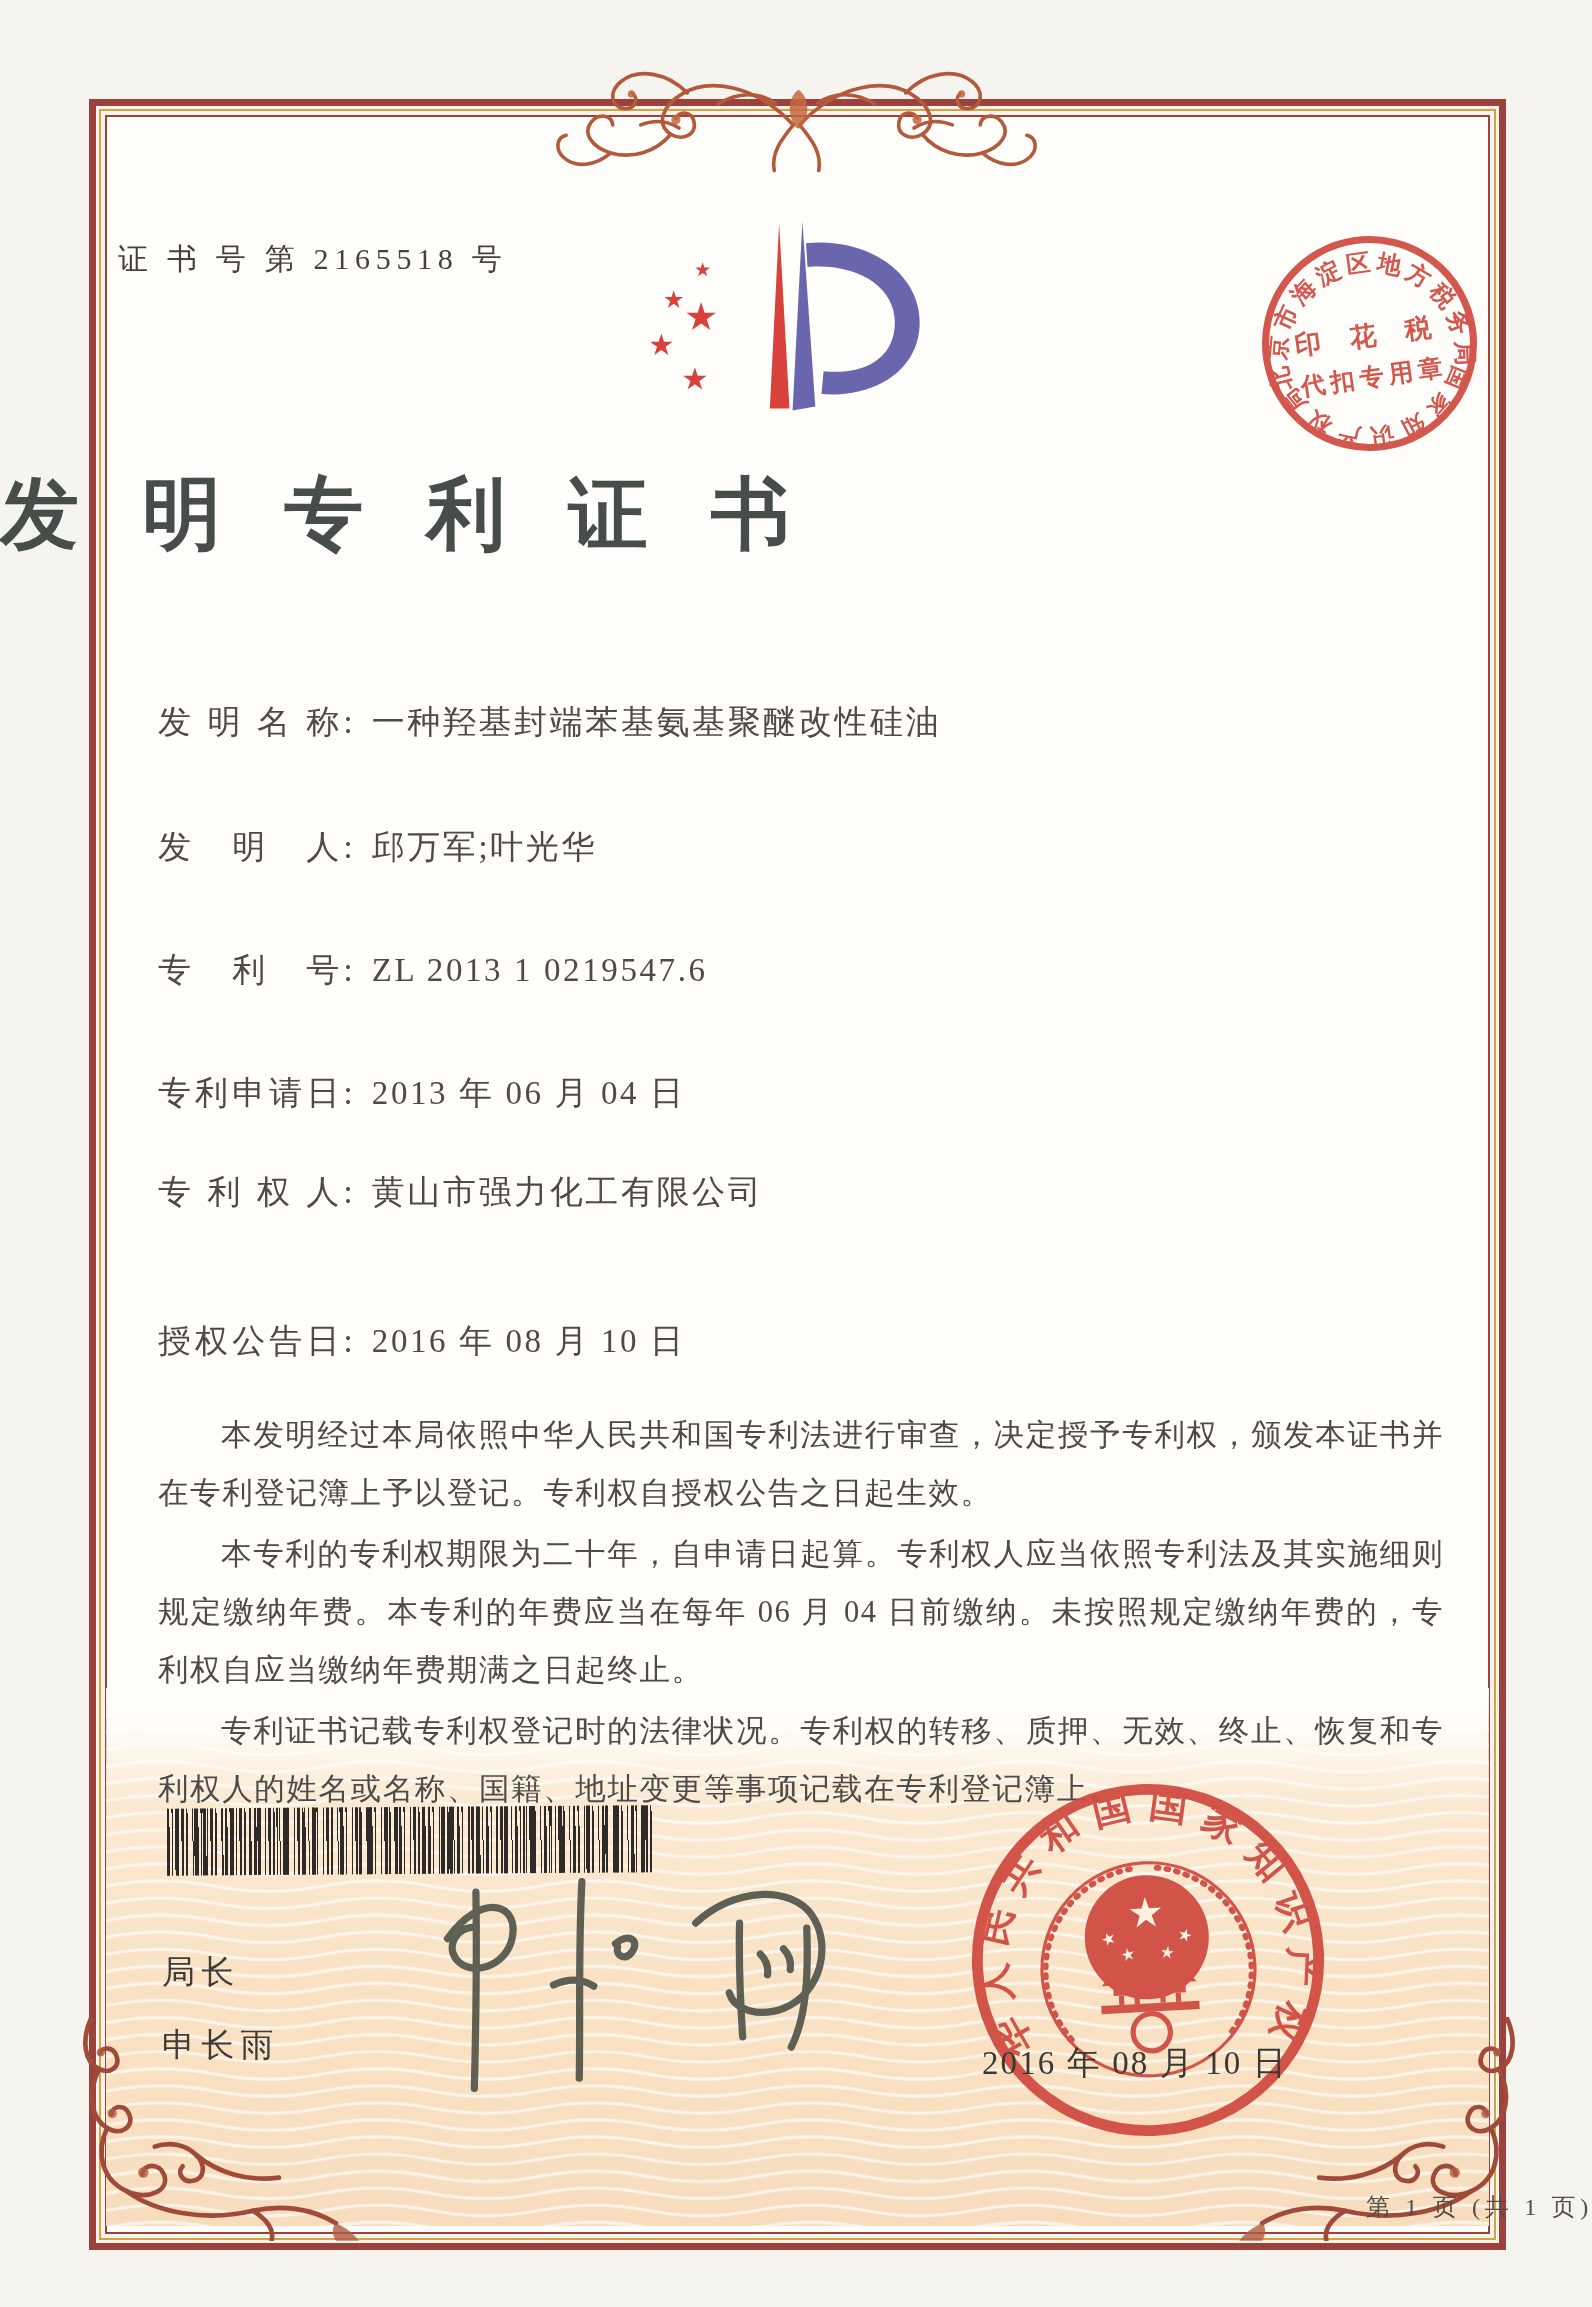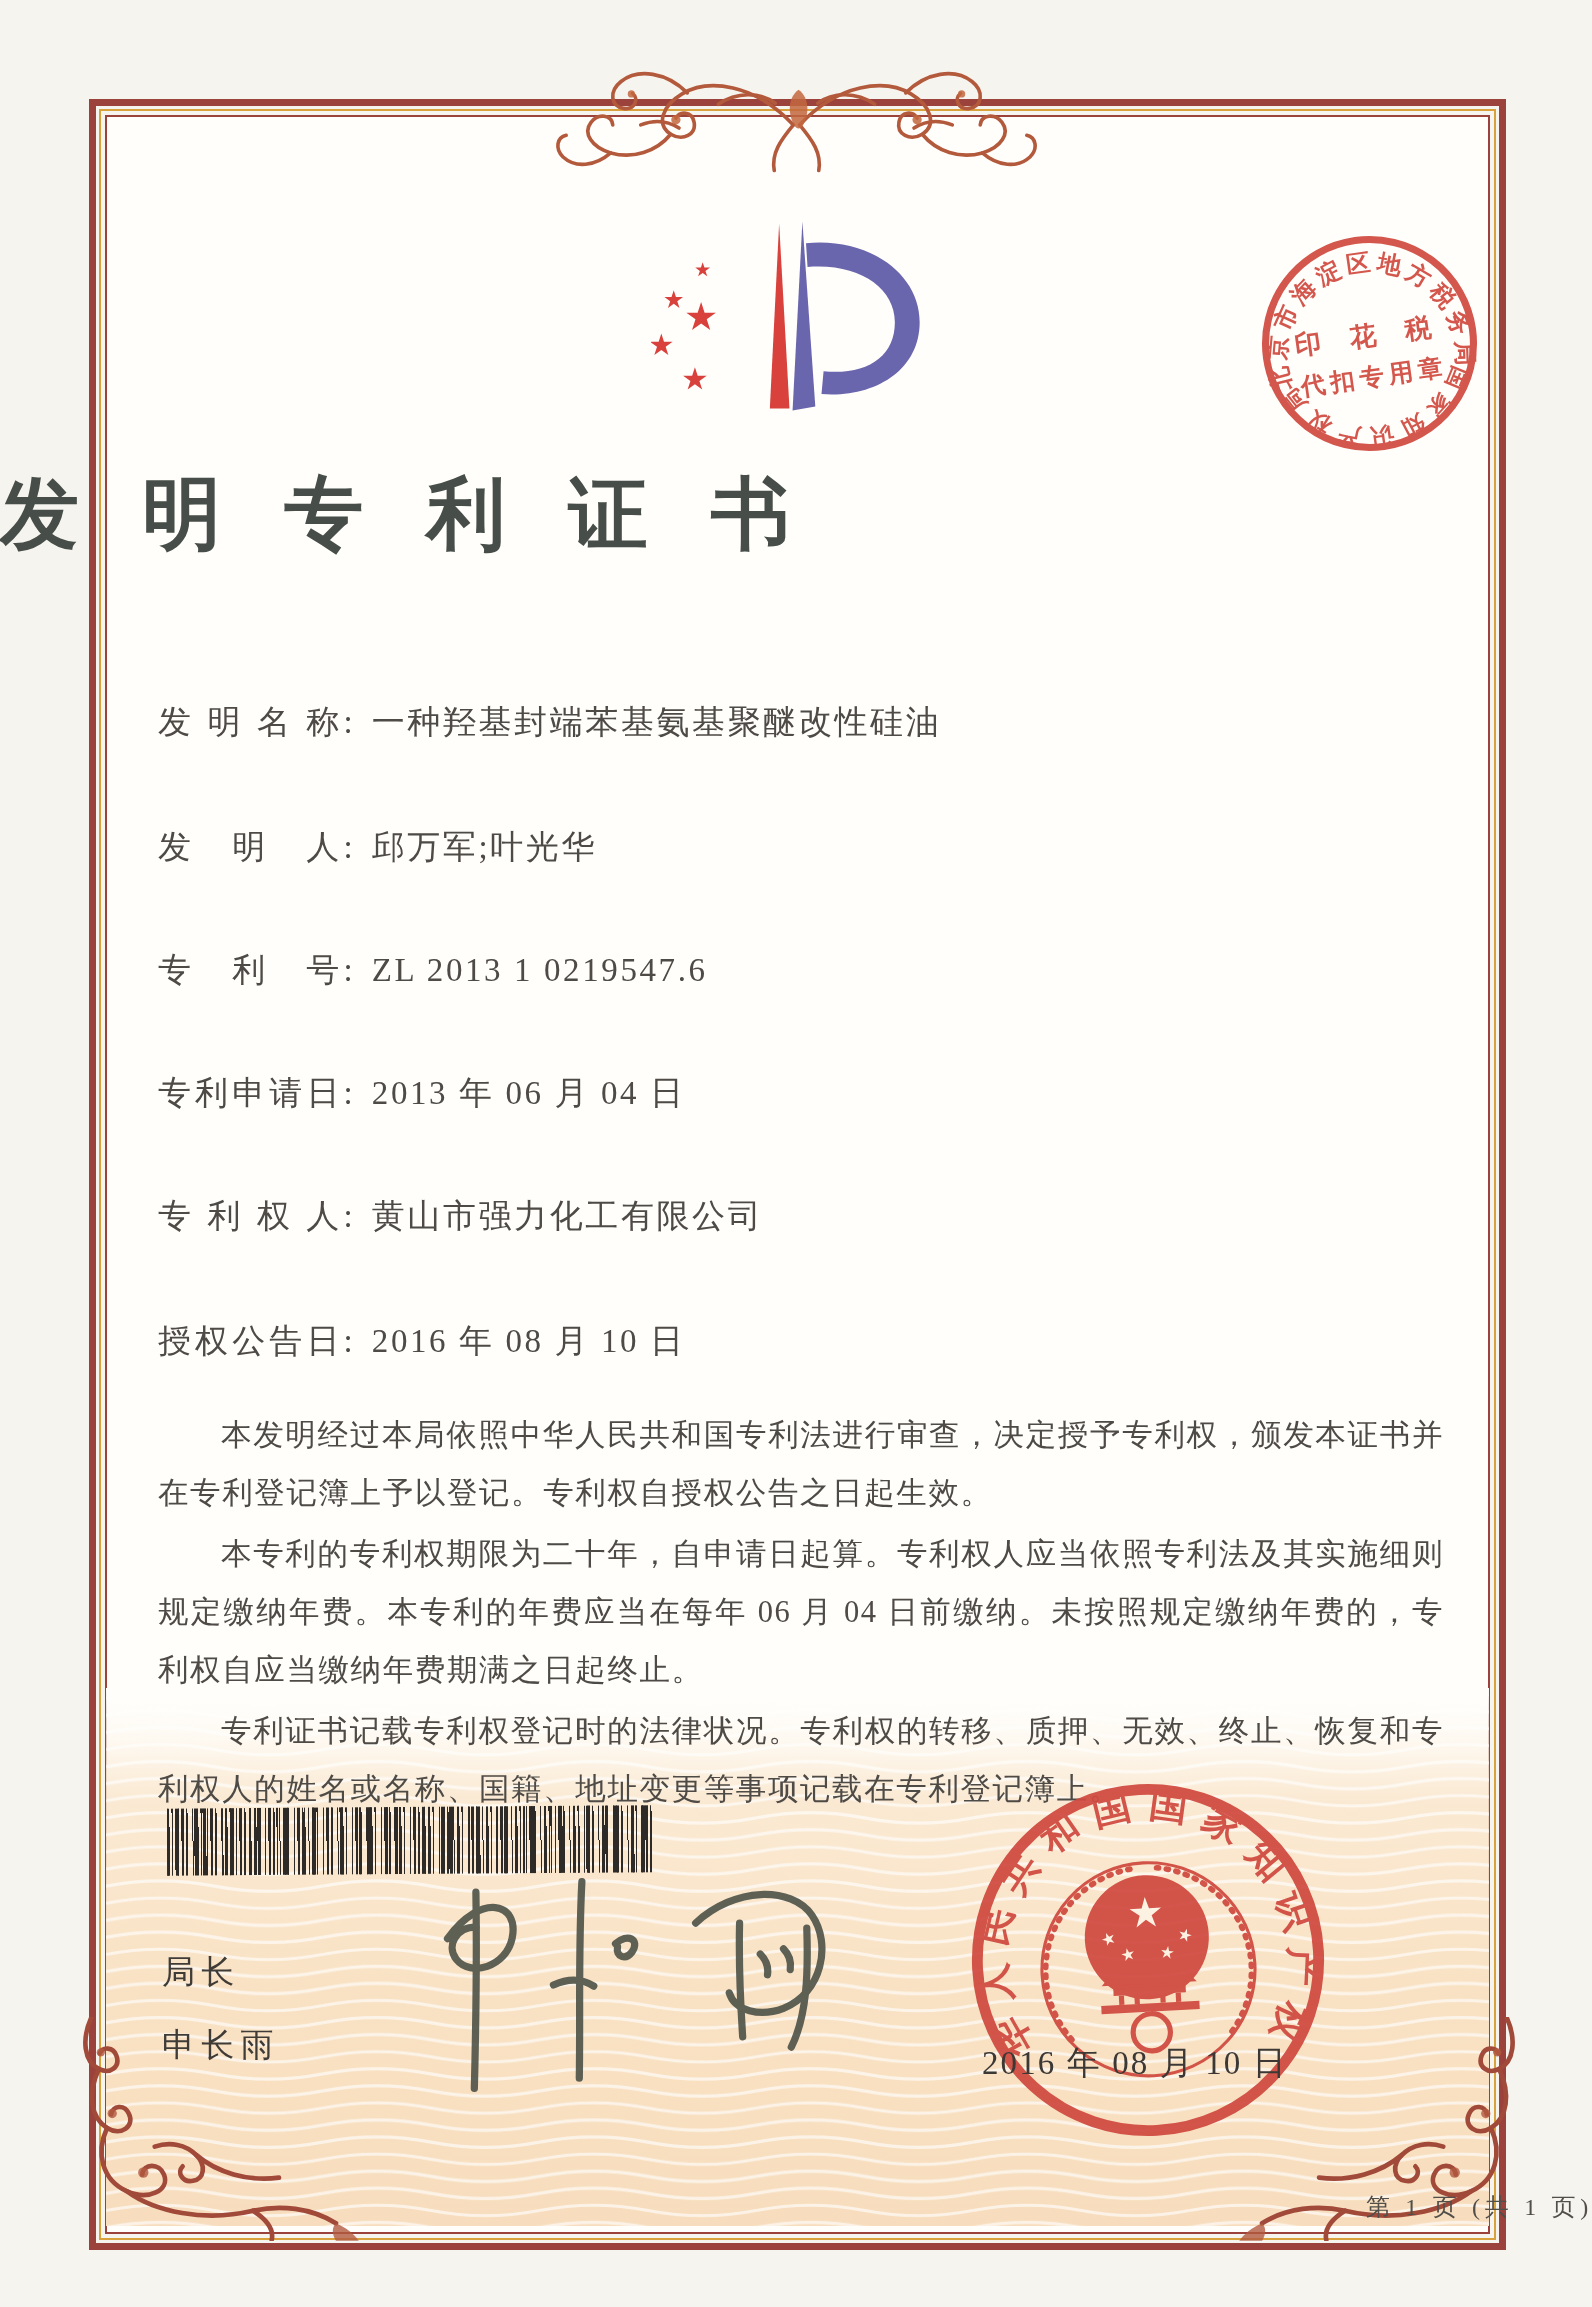--- a/index.html
+++ b/index.html
@@ -97,20 +97,21 @@
     </g>
     <g fill="#c4683f" opacity="0.85">
       <path d="M505,158 C492,130 498,104 515,92 C532,104 538,130 525,158 C518,170 512,170 505,158 Z"></path>
       <circle cx="278" cy="150" r="9"></circle>
         <circle cx="744" cy="150" r="9"></circle>
       <circle cx="192" cy="100" r="7"></circle>
         <circle cx="830" cy="100" r="7"></circle>
     </g>
   </svg>
 
+  <div class="certno">证 书 号 第 2165518 号</div>
 
   <svg class="logo" width="279" height="201" viewBox="0 0 540 388">
     <g fill="#d8413c">
       <use href="#star5" transform="translate(100,104) scale(15)"></use>
       <use href="#star5" transform="translate(44,162) scale(19)"></use>
       <use href="#star5" transform="translate(97,196) scale(30)"></use>
       <use href="#star5" transform="translate(20,250) scale(23)"></use>
       <use href="#star5" transform="translate(85,316) scale(24)"></use>
       <polygon points="248,14 230,372 268,372"></polygon>
     </g>
@@ -150,21 +151,21 @@
     </div>
     <div class="frow" style="top:825px">
       <span class="f-label">发   明   人:</span><span class="f-value">邱万军;叶光华</span>
     </div>
     <div class="frow" style="top:948px">
       <span class="f-label">专   利   号:</span><span class="f-value">ZL 2013 1 0219547.6</span>
     </div>
     <div class="frow" style="top:1071px">
       <span class="f-label">专利申请日:</span><span class="f-value">2013 年 06 月 04 日</span>
     </div>
-    <div class="frow" style="top:1194px">
+    <div class="frow" style="top:1170px">
       <span class="f-label">专 利 权 人:</span><span class="f-value">黄山市强力化工有限公司</span>
     </div>
     <div class="frow" style="top:1319px">
       <span class="f-label">授权公告日:</span><span class="f-value">2016 年 08 月 10 日</span>
     </div>
   </div>
 
   <div class="paras">
     <p>本发明经过本局依照中华人民共和国专利法进行审查，决定授予专利权，颁发本证书并在专利登记簿上予以登记。专利权自授权公告之日起生效。</p>
     <p>本专利的专利权期限为二十年，自申请日起算。专利权人应当依照专利法及其实施细则规定缴纳年费。本专利的年费应当在每年 06 月 04 日前缴纳。未按照规定缴纳年费的，专利权自应当缴纳年费期满之日起终止。</p>

